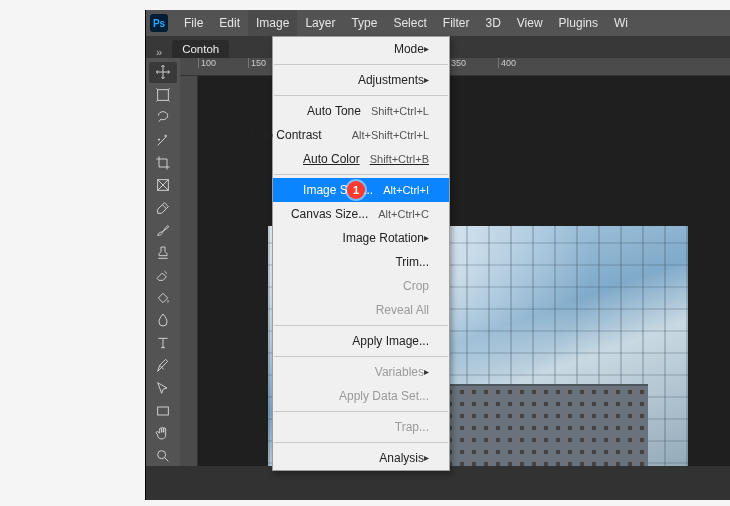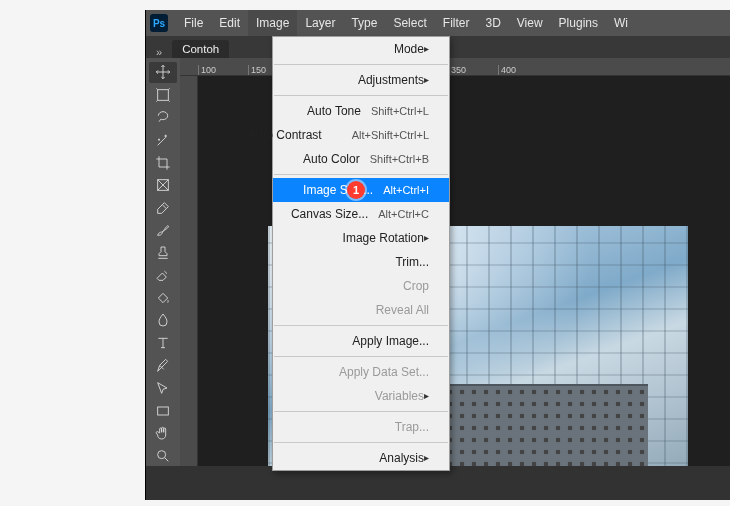--- a/index.html
+++ b/index.html
@@ -92,21 +92,21 @@
   .tool-btn svg { width: 16px; height: 16px; fill: none; stroke: #d7d7d7; stroke-width: 1.4; }
   .canvas-zone {
     flex: 1;
     position: relative;
     background: #262626;
     overflow: hidden;
   }
   .ruler-h {
     position: absolute; top: 0; left: 0; right: 0; height: 18px;
     background: #4b4b4b; color: #ccc; font-size: 9px;
-    display: flex; align-items: flex-end;
+    display: flex; align-items: flex-start;
     border-bottom: 1px solid #333;
     overflow: hidden;
     padding-left: 18px;
   }
   .ruler-h span { width: 50px; flex: 0 0 50px; border-left: 1px solid #777; padding-left: 2px; }
   .ruler-v {
     position: absolute; top: 18px; left: 0; bottom: 0; width: 18px;
     background: #4b4b4b; border-right: 1px solid #333;
   }
   .canvas-img {
@@ -313,21 +313,21 @@
     </div>
     <div class="dd-sep"></div>
     <div class="dd-item" style="position: relative; margin-left: 21px;">
       <span>Auto Tone</span>
       <span class="sc">Shift+Ctrl+L</span>
     </div>
     <div class="dd-item" style="position: relative; gap: 20px;">
       <span>Auto Contrast</span>
       <span class="sc">Alt+Shift+Ctrl+L</span>
     </div>
-    <div class="dd-item" style="position: relative;">
+    <div class="dd-item" style="position: relative; text-decoration: underline;">
       <span>Auto Color</span>
       <span class="sc">Shift+Ctrl+B</span>
     </div>
     <div class="dd-sep"></div>
     <div class="dd-item highlight" style="position: relative;">
       <span>Image Size...</span>
       <span class="sc">Alt+Ctrl+I</span>
       <span class="badge" style="left: 74px; top: 3px;">1</span>
     </div>
     <div class="dd-item" style="position: relative;">
@@ -344,26 +344,26 @@
       <span>Crop</span>
     </div>
     <div class="dd-item disabled" style="position: relative;">
       <span>Reveal All</span>
     </div>
     <div class="dd-sep"></div>
     <div class="dd-item" style="position: relative;">
       <span>Apply Image...</span>
     </div>
     <div class="dd-sep"></div>
+    <div class="dd-item sub disabled" style="position: relative;">
+      <span>Variables</span>
+    </div>
     <div class="dd-item disabled" style="position: relative;">
       <span>Apply Data Set...</span>
     </div>
-    <div class="dd-item sub disabled" style="position: relative;">
-      <span>Variables</span>
-    </div>
     <div class="dd-sep"></div>
     <div class="dd-item disabled" style="position: relative;">
       <span>Trap...</span>
     </div>
     <div class="dd-sep"></div>
     <div class="dd-item sub" style="position: relative;">
       <span>Analysis</span>
     </div>
   </div>
 

